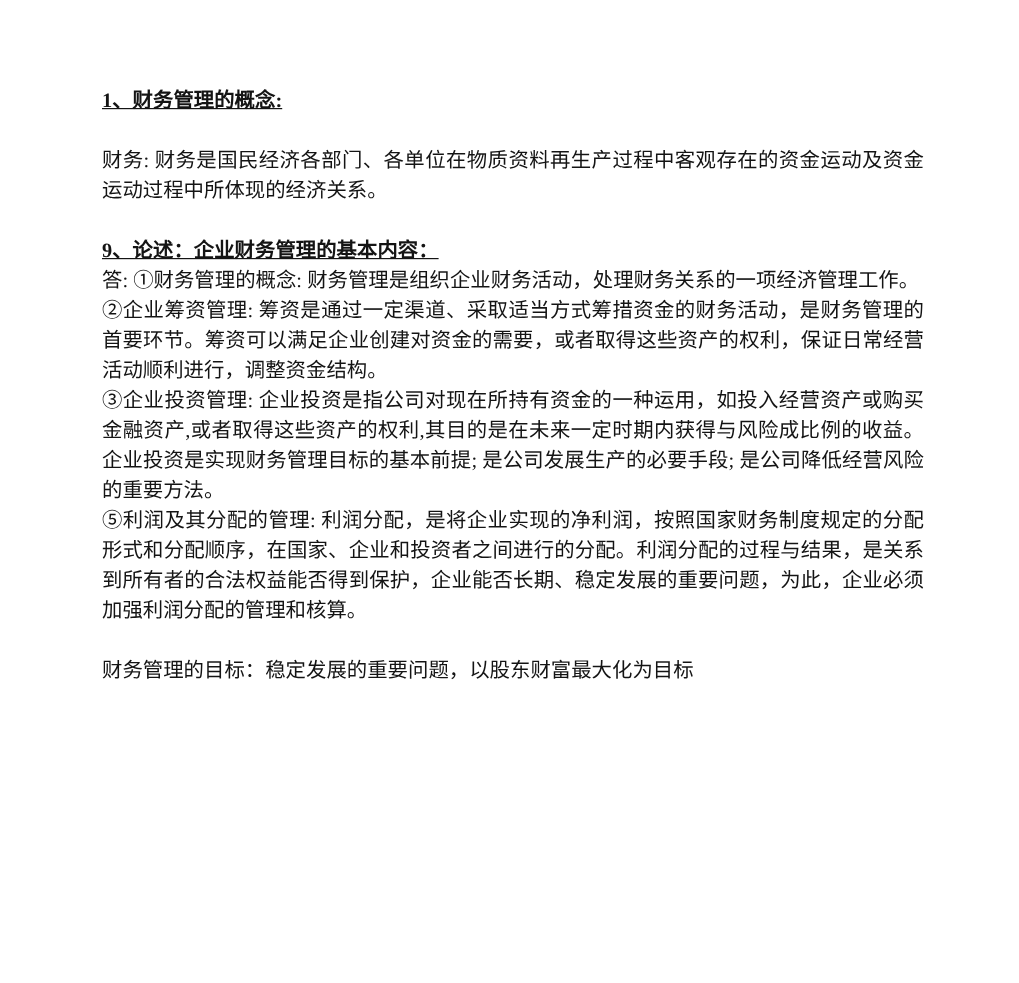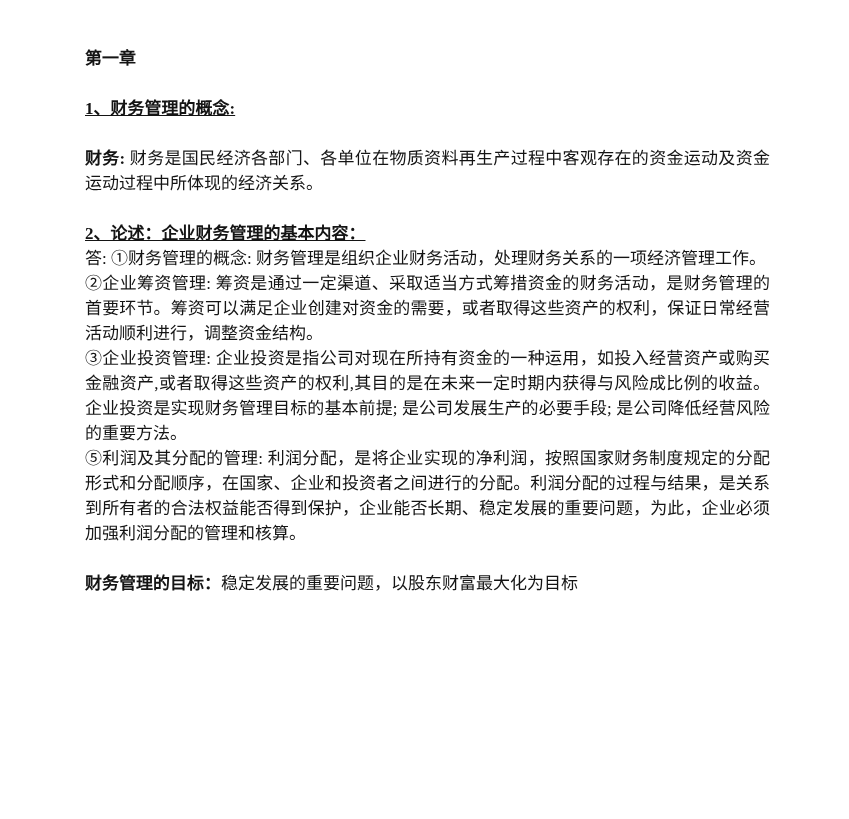--- a/index.html
+++ b/index.html
@@ -31,41 +31,40 @@
     font-weight: bold;
     margin: 0;
     text-decoration: underline;
   }
   .para {
     margin: 0;
     text-align: justify;
     text-justify: inter-ideograph;
   }
   .term {
-    font-weight: bold;
+    font-weight: normal;
   }
   
   .gap-1 { height: 25px; }      
   .mt-blank { margin-top: 25px; }
 </style>
 </head>
 <body>
 
 <div class="page">
 
-  <p class="chapter-title">第一章</p>
 
   <div class="gap-1"></div>
 
   <p class="heading">1、财务管理的概念:</p>
 
   <p class="para mt-blank"><span class="term">财务:</span><span> 财务是国民经济各部门、各单位在物质资料再生产过程中客观存在的资金运动及资金运动过程中所体现的经济关系。</span></p>
 
 
-  <p class="heading mt-blank">2、论述：企业财务管理的基本内容：</p>
+  <p class="heading mt-blank">9、论述：企业财务管理的基本内容：</p>
 
   <p class="para">答: ①财务管理的概念: 财务管理是组织企业财务活动，处理财务关系的一项经济管理工作。</p>
   <p class="para">②企业筹资管理: 筹资是通过一定渠道、采取适当方式筹措资金的财务活动，是财务管理的首要环节。筹资可以满足企业创建对资金的需要，或者取得这些资产的权利，保证日常经营活动顺利进行，调整资金结构。</p>
   <p class="para">③企业投资管理: 企业投资是指公司对现在所持有资金的一种运用，如投入经营资产或购买金融资产,或者取得这些资产的权利,其目的是在未来一定时期内获得与风险成比例的收益。企业投资是实现财务管理目标的基本前提; 是公司发展生产的必要手段; 是公司降低经营风险的重要方法。</p>
   <p class="para">⑤利润及其分配的管理: 利润分配，是将企业实现的净利润，按照国家财务制度规定的分配形式和分配顺序，在国家、企业和投资者之间进行的分配。利润分配的过程与结果，是关系到所有者的合法权益能否得到保护，企业能否长期、稳定发展的重要问题，为此，企业必须加强利润分配的管理和核算。</p>
 
   <p class="para mt-blank"><span class="term">财务管理的目标：</span><span>稳定发展的重要问题，以股东财富最大化为目标</span></p>
 
 </div>
 

